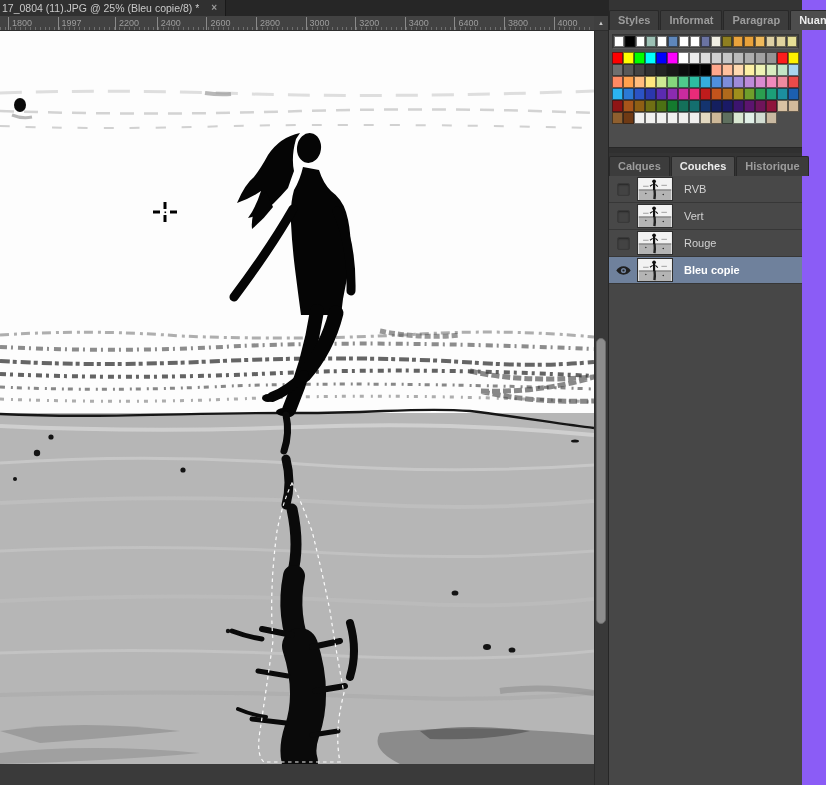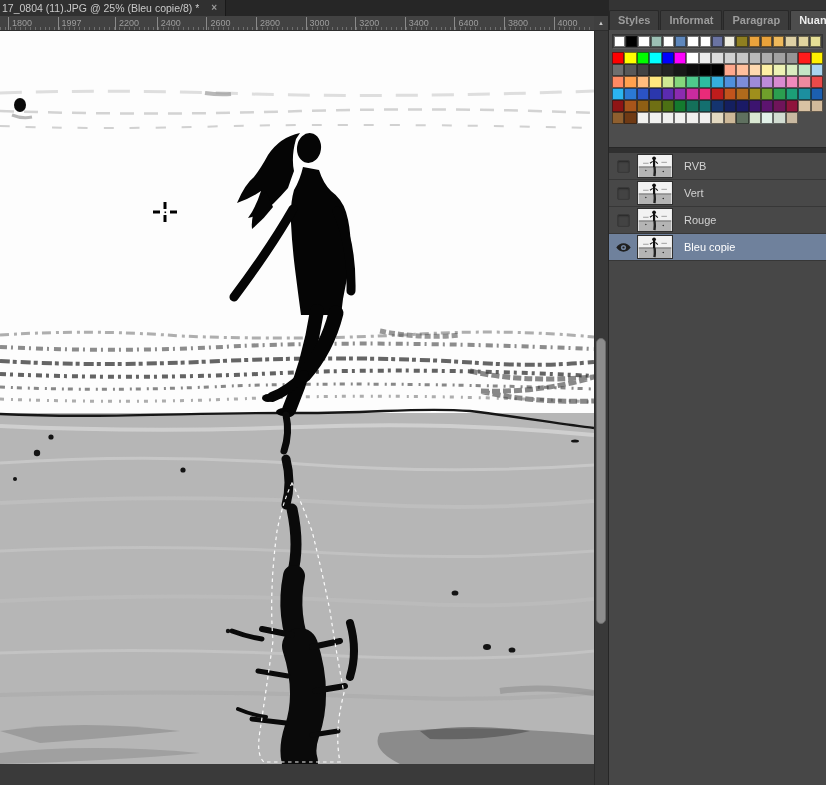--- a/index.html
+++ b/index.html
@@ -22,21 +22,21 @@
         background:repeating-linear-gradient(90deg,#6f6f6f 0 1px,transparent 1px 4.95px);}
   .ruler-corner{width:14px;background:#3f3f3f;border-bottom:1px solid #2d2d2d;display:flex;
         align-items:center;justify-content:center;color:#c9c9c9;font-size:6px;}
   .canvas-row{flex:1;display:flex;background:#3a3a3a;min-height:0;}
   .canvas-area{width:594px;background:#3a3a3a;}
   svg.scene{display:block;background:#fdfdfd;}
   .vscroll{width:14px;position:relative;background:#393939;border-left:1px solid #2c2c2c;}
   .vthumb{position:absolute;left:1px;width:10px;top:307px;height:286px;background:#8d8d8d;
           border:1px solid #6c6c6c;border-radius:5px;}
   
-  .right{width:218px;display:flex;flex-direction:column;background:#4d4d4d;border-left:1px solid #262626;}
+  .right{width:194px;display:flex;flex-direction:column;background:#4d4d4d;border-left:1px solid #262626;}
   .tabs-strip{background:#343434;display:flex;align-items:flex-end;padding:0;flex:none;}
   .tabs-strip.sw{height:30px;}
   .tabs-strip.ch{height:23px;}
   .ptab{padding:3px 8px 4px;font-size:11px;color:#9c9c9c;background:#3c3c3c;
         border:1px solid #282828;border-bottom:none;border-radius:2px 2px 0 0;margin-right:1px;
         white-space:nowrap;font-weight:bold;}
   .ptab.active{background:#4d4d4d;color:#ececec;}
   .tabs-fill{flex:1;border-bottom:1px solid #282828;height:100%;}
   .swatches-body{background:#4d4d4d;padding:4px 3px 4px;flex:none;}
   .recent-row{background:#3e3e3e;border:1px solid #343434;border-bottom-color:#5b5b5b;
@@ -50,21 +50,21 @@
   .pdivider{height:6px;background:#303030;border-top:1px solid #272727;flex:none;}
   .ch-list{flex:none;}
   .ch-row{height:27px;display:flex;align-items:center;background:#484848;border-bottom:1px solid #373737;}
   .ch-row.selected{background:#6f819c;}
   .eyecell{width:28px;display:flex;justify-content:center;align-items:center;flex:none;}
   .eyebox{width:13px;height:13px;background:#434343;border:1px solid #393939;border-radius:2px;
           box-shadow:inset 0 1px 2px rgba(0,0,0,.45);}
   .ch-thumb{width:36px;height:24px;border:1px solid #2e2e2e;margin-right:11px;flex:none;background:#e9e9e9;}
   .ch-thumb svg{display:block;}
   .ch-label{font-size:11px;color:#d2d2d2;}
-  .ch-row.selected .ch-label{color:#ffffff;}
+  .ch-row.selected .ch-label{color:#ffffff;font-weight:bold;}
   .ch-rest{flex:1;background:#474747;}
 </style>
 </head>
 <body>
 
 <div class="app">
 
   <div class="editor">
 
     <div class="tabbar">
@@ -327,20 +327,26 @@
           <div class="swatch" style="background: rgb(226, 241, 232);"></div>
           <div class="swatch" style="background: rgb(210, 221, 210);"></div>
           <div class="swatch" style="background: rgb(201, 185, 161);"></div>
           <div class="swatch empty"></div>
           <div class="swatch empty"></div>
         </div>
     </div>
     <div class="sw-gap"></div>
     <div class="pdivider"></div>
 
+    <div class="tabs-strip ch" id="ch-tabs">
+        <div class="ptab">Calques</div>
+        <div class="ptab active">Couches</div>
+        <div class="ptab">Historique</div>
+        <div class="tabs-fill"></div>
+      </div>
     <div class="ch-list" id="ch-list">
         <div class="ch-row">
           <div class="eyecell">
             <div class="eyebox"></div>
           </div>
           <div class="ch-thumb">
             <svg width="34" height="22" viewBox="0 0 36 24">
               <use href="#thumbscene"></use>
             </svg>
           </div>

